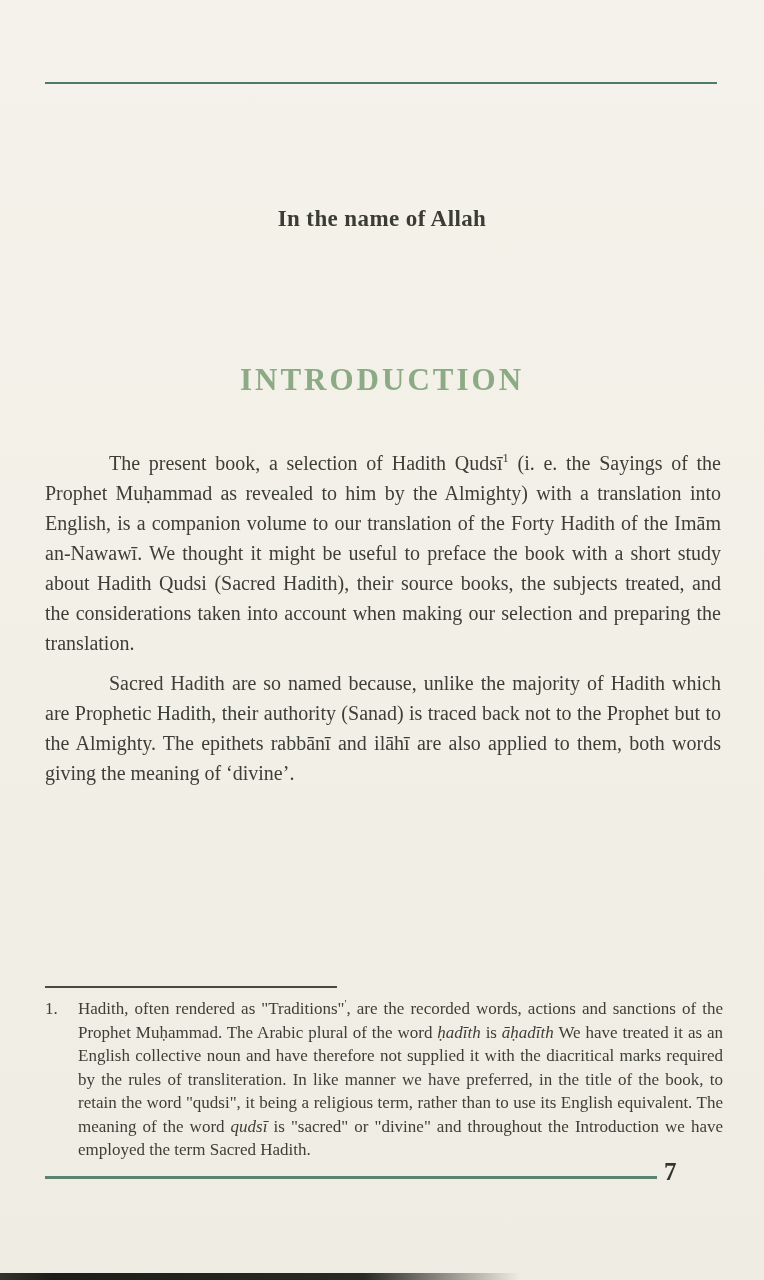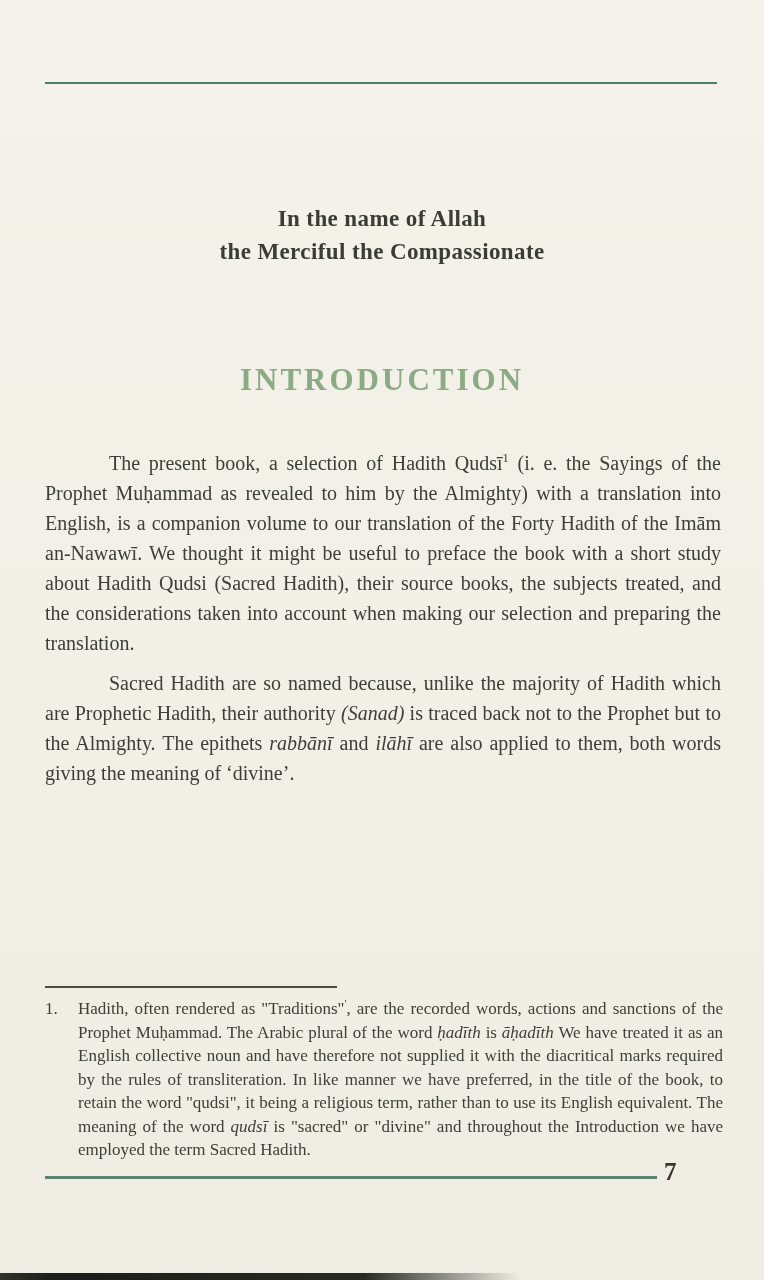--- a/index.html
+++ b/index.html
@@ -49,21 +49,21 @@
     top: 448px; left: 45px;
     width: 676px;
     font-size: 20px;
     line-height: 30px;
     text-align: justify;
     color: #3d3f37;
   }
   .body-text p { margin: 0; text-indent: 64px; }
   .body-text p.para-2 { margin-top: 10px; }
   .body-text sup { font-size: 0.62em; line-height: 0; }
-  .body-text .it { font-style: italic; }
+  .body-text .it { }
   .footnote-rule {
     position: absolute;
     top: 986px; left: 45px;
     width: 292px; height: 2px;
     background: #4a4a42;
   }
   .footnote {
     position: absolute;
     top: 997px; left: 45px;
     width: 678px;
@@ -99,21 +99,20 @@
 </style>
 </head>
 <body>
 
 <div class="page">
 
   <div class="top-rule"></div>
 
   <div class="bismillah">
     <div>In the name of Allah</div>
-    <div>the Merciful the Compassionate</div>
   </div>
 
   <div class="heading">INTRODUCTION</div>
 
   <div class="body-text">
     <p class="para-1"><span>The present book, a selection of Hadith Qudsī</span><sup>1</sup><span> (i. e. the Sayings of the Prophet Muḥammad as revealed to him by the Almighty) with a translation into English, is a companion volume to our translation of the Forty Hadith of the Imām an-Nawawī. We thought it might be useful to preface the book with a short study about Hadith Qudsi (Sacred Hadith), their source books, the subjects treated, and the considerations taken into account when making our selection and preparing the translation.</span></p>
     <p class="para-2"><span>Sacred Hadith are so named because, unlike the majority of Hadith which are Prophetic Hadith, their authority </span><span class="it">(Sanad)</span><span> is traced back not to the Prophet but to the Almighty. The epithets </span><span class="it">rabbānī</span><span> and </span><span class="it">ilāhī</span><span> are also applied to them, both words giving the meaning of ‘divine’.</span></p>
   </div>
 
   <div class="footnote-rule"></div>

